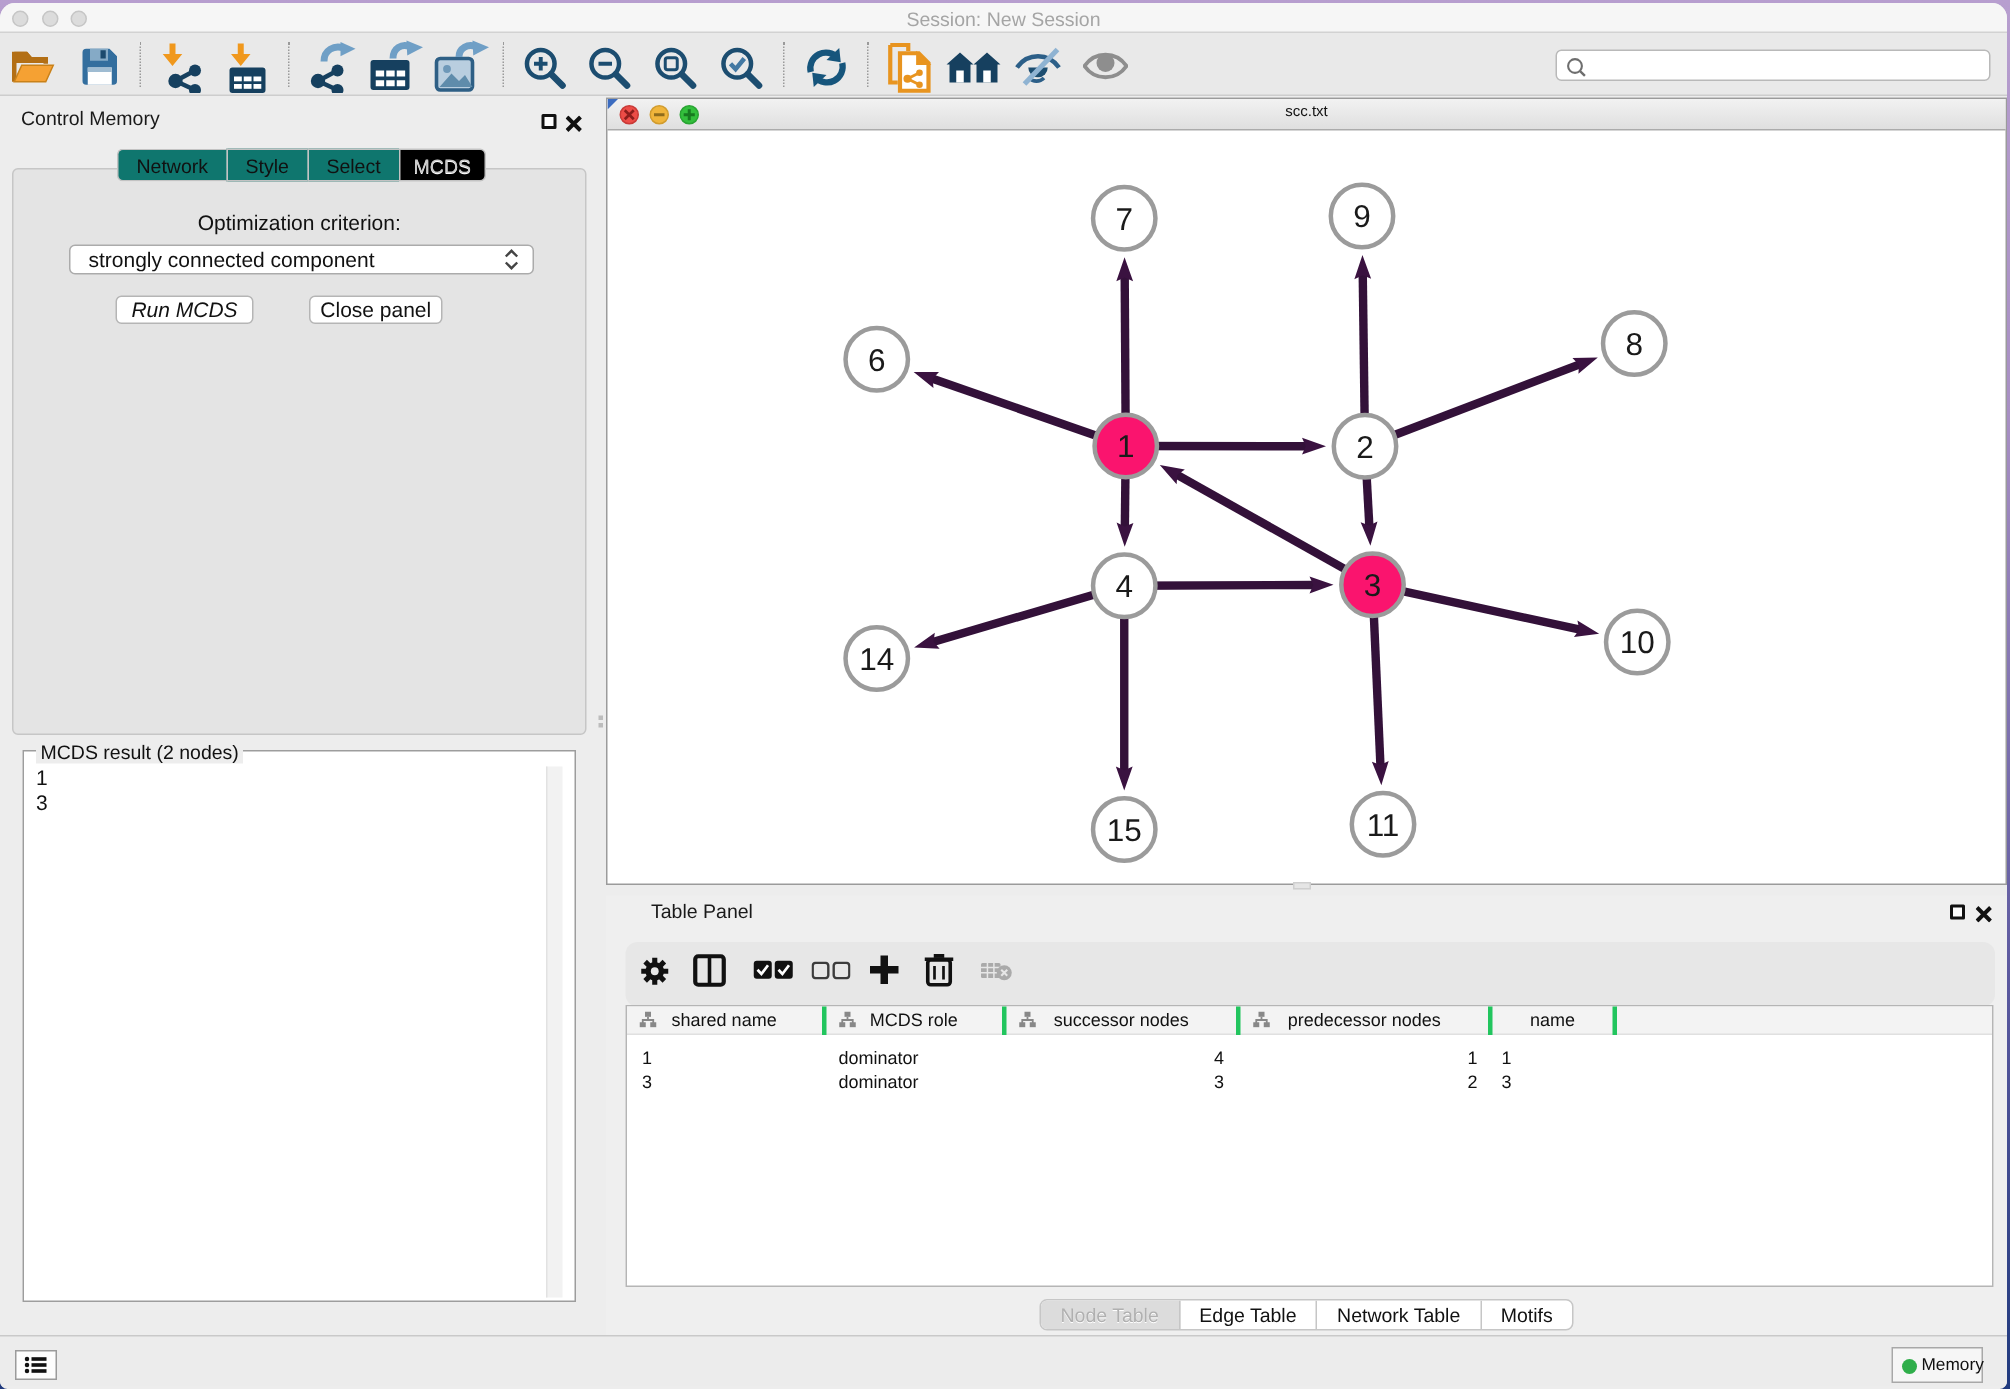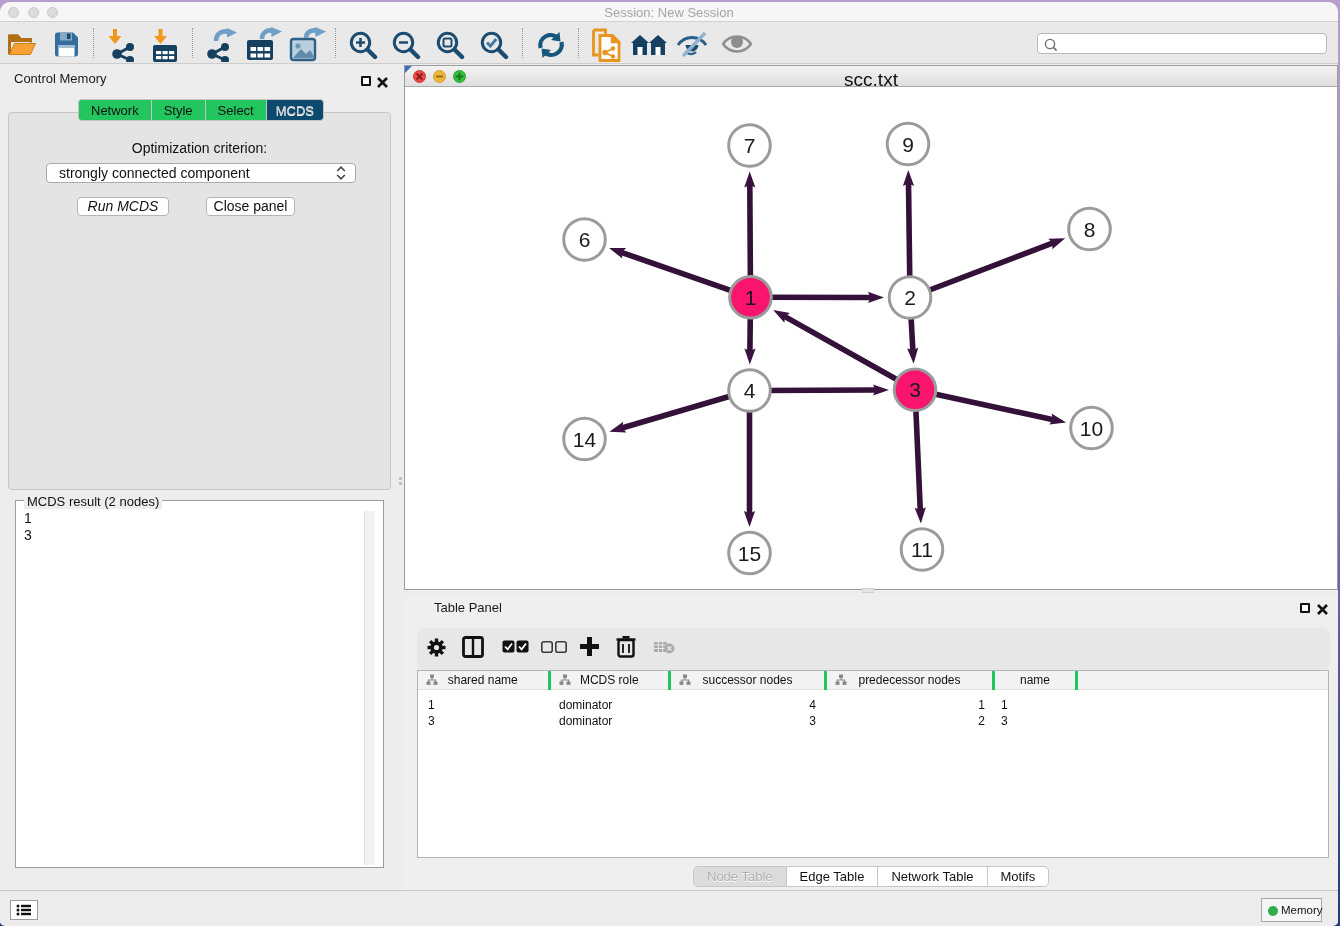--- a/index.html
+++ b/index.html
@@ -13,34 +13,34 @@
 
 #toolbar { position:absolute; left:0; top:20px; width:100%; height:42px; background:#e9e9e9; border-bottom:1px solid #cdcdcd; }
 .sep { position:absolute; top:6px; height:30px; width:0; border-left:1px dotted #9a9a9a; }
 .ticon { position:absolute; top:0; }
 #searchbox { position:absolute; left:1037px; top:11px; width:290px; height:21px; background:#fff; border:1px solid #b9b9b9; border-radius:4px; }
 
 #cp { position:absolute; left:0; top:62px; width:398px; height:826px; background:#ededed; }
 #cp-title { position:absolute; left:14px; top:71px; font-size:13px; color:#1a1a1a; }
 .sq-btn { position:absolute; width:10px; height:10px; border:2px solid #111; background:#fdfdfd; border-radius:1px; }
 #cp-tabs { position:absolute; left:78px; top:35px; z-index:5; height:22px; display:flex; font-size:13px; }
-.tab { border:1px solid #c3c3c3; border-right:none; background:#22c55e; padding:3px 12px 0 12px; text-align:center; color:#111; }
+.tab { border:1px solid #c3c3c3; border-right:none; background:#0f766e; padding:3px 12px 0 12px; text-align:center; color:#111; }
 .tab:first-child { border-radius:4px 0 0 4px; }
-.tab:last-child { border-radius:0 4px 4px 0; border-right:1px solid #c3c3c3; background:#0c4a6e; color:#c9c9c9; text-shadow:0 1px 0 #fff; }
+.tab:last-child { border-radius:0 4px 4px 0; border-right:1px solid #c3c3c3; background:#000000; color:#c9c9c9; text-shadow:0 1px 0 #fff; }
 #cp-content { position:absolute; left:8px; top:48px; width:383px; height:378px; background:#e4e4e4; border:1px solid #c6c6c6; border-radius:4px; }
 #opt-label { position:absolute; left:0; top:27px; width:100%; text-align:center; font-size:14px; color:#111; }
 #dropdown { position:absolute; left:37px; top:50px; width:310px; height:20px; background:#fff; border:1px solid #ababab; border-radius:4px; font-size:14px; color:#111; line-height:18px; padding-left:12px; }
 .cp-btn { position:absolute; top:84px; height:19px; background:#fff; border:1px solid #b5b5b5; border-radius:4px; font-size:14px; color:#111; text-align:center; line-height:17px; }
 #mcds-box { position:absolute; left:15px; top:436px; width:369px; height:368px; background:#fff; border:1px solid #9d9d9d; }
 #mcds-label { position:absolute; left:8px; top:-7px; background:#ededed; padding:0 3px; font-size:13px; color:#111; }
 #mcds-scroll { position:absolute; right:8px; top:10px; width:11px; height:354px; background:#f2f2f2; border-left:1px solid #e2e2e2; }
 
 #netwin { position:absolute; left:404px; top:63px; width:934px; height:525px; border:1px solid #9b9b9b; background:#fff; }
 #net-titlebar { position:absolute; left:0; top:0; width:100%; height:21px; background:linear-gradient(180deg,#f2f2f2,#dfdfdf); border-bottom:1px solid #ababab; }
-#net-title { position:absolute; top:3px; width:100%; text-align:center; font-size:19px; color:#111; }
+#net-title { position:absolute; top:3px; width:100%; text-align:center; font-size:10px; color:#111; }
 .mac { position:absolute; top:4px; width:13px; height:13px; border-radius:50%; }
 .mac svg { border-radius:50%; }
 
 #tp { position:absolute; left:404px; top:595px; width:934px; height:293px; background:#efefef; }
 #tp-title { position:absolute; left:30px; top:3px; font-size:13px; color:#1a1a1a; }
 #tp-toolbar { position:absolute; left:13px; top:31px; width:913px; height:43px; background:#e7e7e7; border-radius:8px; }
 #tp-table { position:absolute; left:13px; top:73px; width:912px; height:188px; background:#fff; border:1px solid #b5b5b5; }
 #tp-header { position:absolute; left:0; top:0; height:19px; width:100%; background:#f3f3f3; border-bottom:1px solid #e0e0e0; font-size:12px; color:#111; }
 .hcell { position:absolute; top:0; height:19px; border-right:3px solid #22c55e; text-align:center; line-height:19px; }
 .hicon { position:absolute; left:8px; top:3px; }

